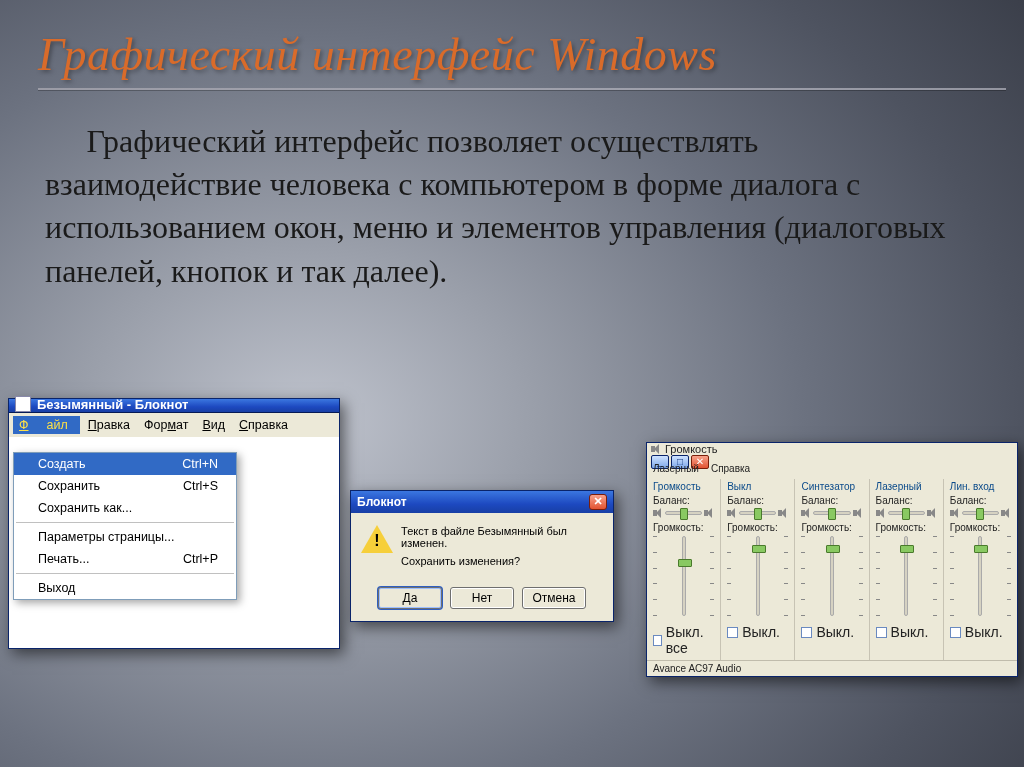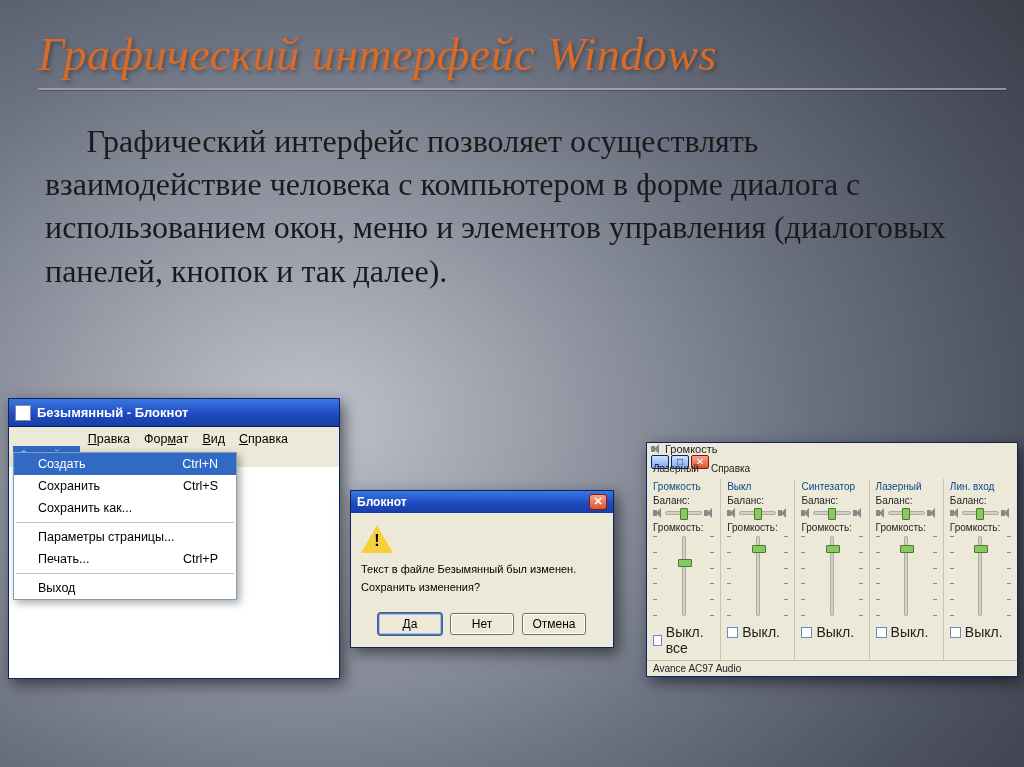--- a/index.html
+++ b/index.html
@@ -24,30 +24,30 @@
     color: #1a1a1a; text-indent: 1.3em;
   }
 
   
   .notepad {
     position: absolute; left: 8px; top: 398px; width: 332px;
     background: #ece9d8; border: 1px solid #0a246a;
     box-shadow: 4px 5px 14px rgba(0,0,0,.55);
   }
   .xp-titlebar {
-    height: 28px; background: linear-gradient(#3b77e0, #1d49c0 60%, #183fa5);
+    height: 14px; background: linear-gradient(#3b77e0, #1d49c0 60%, #183fa5);
     color: #fff; font-size: 13px; font-weight: bold;
-    display: flex; align-items: center; padding: 0 6px;
+    display: flex; align-items: flex-end; padding: 0 6px;
     border-bottom: 1px solid #051a55;
   }
   .xp-titlebar .icon { width:16px; height:16px; background:#fff; margin-right:6px; border:1px solid #88a; }
   .menubar { background:#ece9d8; font-size:12.5px; display:flex; gap:2px; padding:3px 4px; border-bottom:1px solid #fff;}
   .menubar span { padding:2px 6px; }
   .menubar span u { text-decoration: underline; }
-  .menubar .sel { background:#316ac5; color:#5eead4;margin-top:16px; }
+  .menubar .sel { background:#316ac5; color:#fde047; }
   .whitearea { background:#fff; height:0;}
   .dropdown {
     position:absolute; left:4px; top:53px; width:224px;
     background:#fff; border:1px solid #7f9db9;
     box-shadow: 3px 3px 8px rgba(0,0,0,.35);
     font-size:12.5px;
   }
   .dropdown .row { display:flex; justify-content:space-between; align-items:center; padding:4px 18px 4px 24px; }
   .dropdown .row.sel { background:#316ac5; color:#fff; }
   .dropdown hr { border:none; border-top:1px solid #c0c0c0; margin:3px 2px; }
@@ -56,21 +56,21 @@
   .msgbox {
     position:absolute; left:350px; top:490px; width:264px;
     background:#ece9d8; border:1px solid #0a246a;
     box-shadow: 4px 5px 14px rgba(0,0,0,.55);
     font-size:11px;
   }
   .msgbox .mb-title { height:22px; background:linear-gradient(#3b77e0,#1d49c0 60%,#183fa5);
     color:#fff; font-size:12px; font-weight:bold; display:flex; align-items:center; padding:0 6px; justify-content:space-between;}
   .close-btn { width:18px; height:16px; background:linear-gradient(#f7a28b,#e25331);
     border:1px solid #7a1e0a; border-radius:3px; color:#fff; font-size:11px; text-align:center; line-height:13px;}
-  .mb-body { display:flex; padding:12px 10px 8px 10px; gap:10px;flex-direction:column; }
+  .mb-body { display:flex; padding:12px 10px 8px 10px; gap:10px; }
   .warn-icon { width:32px; height:28px; position:relative; }
   .warn-icon::before { content:""; position:absolute; left:0; top:0; width:0; height:0;
     border-left:16px solid transparent; border-right:16px solid transparent;
     border-bottom:28px solid #f6cf3a; }
   .warn-icon::after { content:"!"; position:absolute; left:0; width:32px; top:7px; text-align:center;
     font-weight:bold; color:#000; font-size:16px; }
   .mb-text p { margin-bottom:6px; }
   .mb-buttons { display:flex; gap:8px; justify-content:center; padding:6px 10px 12px; }
   .xp-btn { min-width:64px; height:22px; background:#ece9d8; border:1px solid #6f6f6f; border-radius:3px;
     font-size:12px; box-shadow: inset 0 0 0 1px #fff; }

